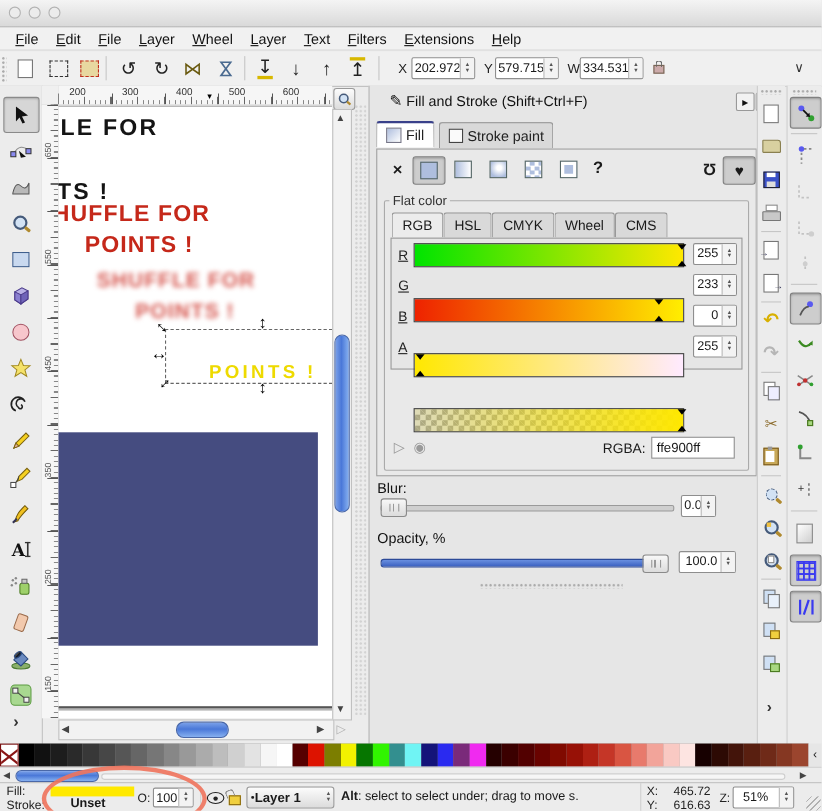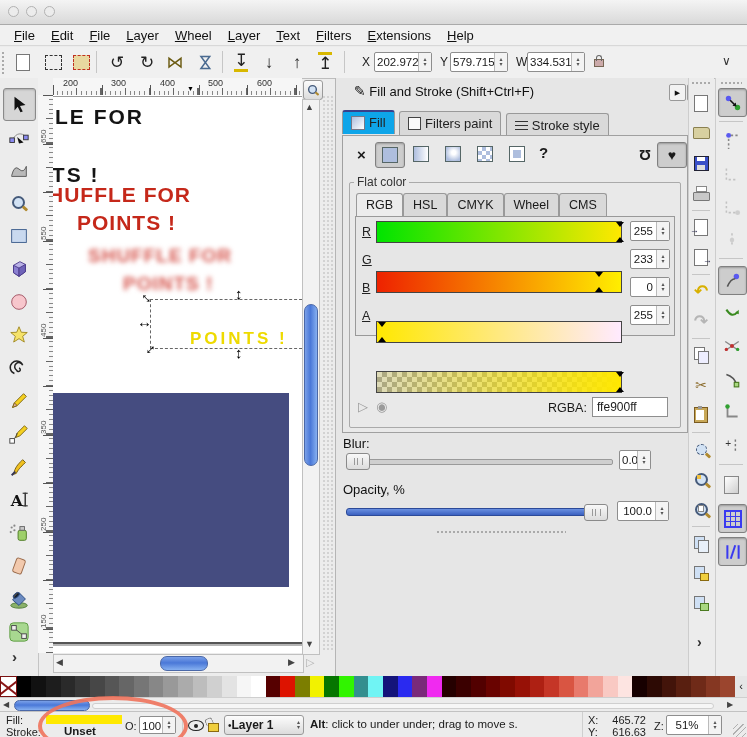--- a/index.html
+++ b/index.html
@@ -58,21 +58,21 @@
   .sb-thumb{background:linear-gradient(90deg,#7aa0e8,#4a78d8 45%,#86b0f0);border:1px solid #4a68a8;border-radius:7px}
   .sb-thumb.h{background:linear-gradient(#7aa0e8,#4a78d8 45%,#86b0f0)}
   .sb-arr{font-size:9px;color:#444;text-align:center;line-height:13px}
   #stickyzoom{left:303px;top:80px;width:18px;height:18px}
   
   #dock{left:335px;top:78px;width:355px;height:602px;background:#e6e6e6;border-left:1px solid #b5b5b5}
   #dockgrip{left:322px;top:95px;width:11px;height:555px;background-image:radial-gradient(#c0c0c0 1px,transparent 1.2px);background-size:4px 4px;opacity:.6}
   #fs-h{left:18px;top:5px;width:344px;height:20px;font-size:13px;color:#111}
   .hbtn{width:15px;height:15px;border:1px solid #999;background:#f2f2f2;display:flex;align-items:center;justify-content:center;border-radius:2px}
   .tab{display:inline-flex;align-items:center;gap:4px;font-size:13px;padding:4px 8px;border:1px solid #999;border-bottom:none;background:#d9d9d9;border-radius:3px 3px 0 0;color:#222}
-  .tab.on{background:#0ea5e9;border-top:2px solid #39408a;padding-top:3px}
+  .tab.on{background:#ffffff;border-top:2px solid #39408a;padding-top:3px}
   #fs-body{left:6px;top:57px;width:344px;height:296px;border:1px solid #a0a0a0;background:#e9e9e9}
   .ftb{width:28px;height:24px;display:flex;align-items:center;justify-content:center}
   .fico{width:16px;height:16px;border:1px solid #566;box-sizing:border-box}
   .fieldset{border:1px solid #aaa;border-radius:2px}
   .fslbl{background:#e9e9e9;padding:0 3px;font-size:12px;color:#333}
   .ctab{display:inline-block;font-size:12.5px;padding:4px 9px;border:1px solid #999;border-bottom:none;background:#d9d9d9;border-radius:3px 3px 0 0}
   .ctab.on{background:#ececec}
   #sliderbox{border:1px solid #999;background:#e6e6e6}
   .ch-l{font-size:12.5px;text-decoration:underline;color:#222}
   .bar{height:22px;border:1px solid #444;box-sizing:border-box;position:relative}
@@ -378,25 +378,21 @@
         <span>×</span>
       </div>
   </div>
   <div class="abs" style="left:6px;top:32px">
     <span class="tab on">
         <i style="width:12px;height:12px;background:linear-gradient(135deg,#aebede,#fff);border:1px solid #778"></i>
         <span>Fill</span>
       </span>
     <span class="tab">
         <i style="width:11px;height:11px;background:#fafafa;border:1px solid #444"></i>
-        <span>Filters paint</span>
-      </span>
-    <span class="tab">
-        <i style="width:13px;height:9px;background:repeating-linear-gradient(to bottom,#333 0 1px,transparent 1px 4px)"></i>
-        <span>Stroke style</span>
+        <span>Stroke paint</span>
       </span>
   </div>
   <div class="abs" id="fs-body">
 
     <span class="abs" style="left:14px;top:10px;font-size:15px;font-weight:bold">×</span>
     <div class="abs ftb btn pressed" style="left:32px;top:6px">
         <div class="fico" style="background:#aebede"></div>
       </div>
     <div class="abs ftb" style="left:64px;top:6px">
         <div class="fico" style="background:linear-gradient(90deg,#aebede,#fff)"></div>
@@ -773,21 +769,21 @@
     </div>
   <div class="abs lockb" style="left:208px;top:11px"></div>
   <div class="abs btn" style="left:224px;top:3px;width:80px;height:20px;display:flex;align-items:center;padding:0 3px;box-sizing:border-box">
     <span style="font-size:10px">•</span>
     <span style="flex:1;font-size:12px;font-weight:bold">Layer 1</span>
     <span class="a" style="display:flex;flex-direction:column;font-size:6px;line-height:5px;color:#555">
         <span>▴</span>
         <span>▾</span>
       </span>
   </div>
-  <div class="abs" style="left:310px;top:6px;width:270px;overflow:hidden;white-space:nowrap;font-size:11.5px"><b>Alt</b><span>: click to under under; drag to move s.</span></div>
+  <div class="abs" style="left:310px;top:6px;width:270px;overflow:hidden;white-space:nowrap;font-size:11.5px"><b>Alt</b><span>: select to select under; drag to move s.</span></div>
   <div class="abs" style="left:582px;top:0;width:1px;height:26px;background:#cfcfcf"></div>
   <span class="abs ss" style="left:588px;top:2px">X:</span>
   <span class="abs ss" style="left:604px;top:2px;width:42px;text-align:right;display:inline-block">465.72</span>
   <span class="abs ss" style="left:588px;top:14px">Y:</span>
   <span class="abs ss" style="left:604px;top:14px;width:42px;text-align:right;display:inline-block">616.63</span>
   <span class="abs ss" style="left:654px;top:8px">Z:</span>
   <div class="abs spin" style="left:666px;top:3px;width:56px">
       <span class="v" style="text-align:center">51%</span>
       <span class="a">
         <span>▴</span>

